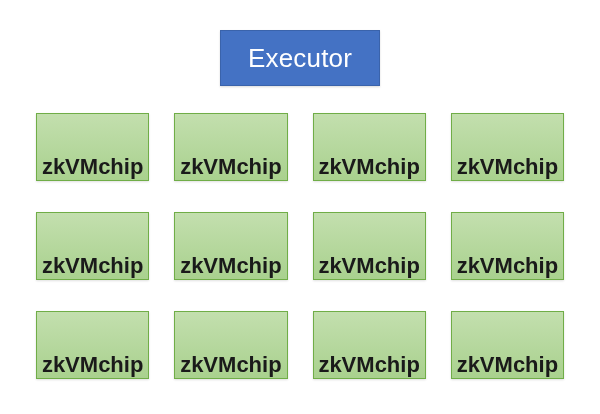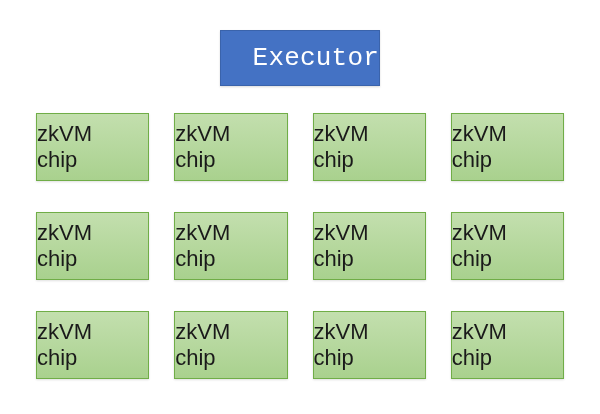--- a/index.html
+++ b/index.html
@@ -19,23 +19,22 @@
     position: absolute;
     left: 50%;
     transform: translateX(-50%);
     top: 30px;
     width: 158px;
     height: 54px;
     background: var(--executor-bg, #4472c4);
     border: 1px solid #3a63ab;
     display: flex;
     align-items: center;
-    justify-content: flex-end;
+    justify-content: center;
     box-shadow: 0 1px 2px rgba(0,0,0,0.15);
-    font-family: Liberation Mono, monospace;
   }
   .executor span {
     color: var(--executor-fg, #ffffff);
     font-size: 26px;
     font-weight: 400;
     letter-spacing: 0.2px;
   }
   .chip-grid {
     position: absolute;
     top: 113px;
@@ -45,24 +44,25 @@
     display: grid;
     grid-template-columns: repeat(4, 1fr);
     column-gap: 25px;
     row-gap: 31px;
   }
   .chip {
     height: 66px;
     background: linear-gradient(to bottom, #c3dfae, var(--chip-bg, #a9d18e));
     border: 1.5px solid var(--chip-border, #70ad47);
     display: flex;
-    flex-direction: column;
-    align-items: flex-start;
+    flex-direction: row;
+    align-items: flex-end;
     justify-content: center;
     box-shadow: 0 1px 2px rgba(0,0,0,0.12);
+    font-weight: bold;
   }
   .chip div {
     color: #1a1a1a;
     font-size: 22px;
     line-height: 1.18;
   }
 </style>
 </head>
 <body>
 

